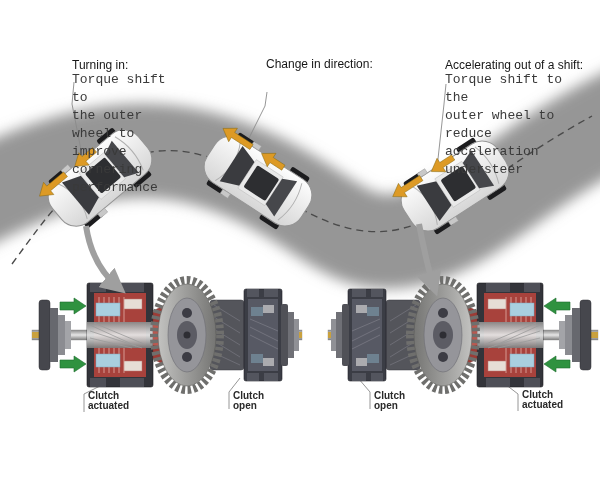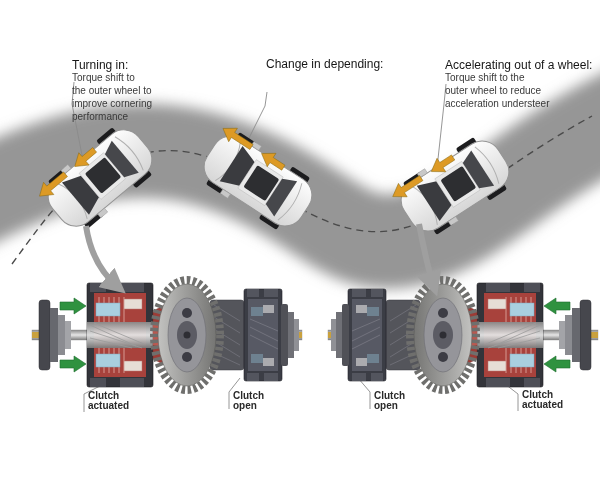--- a/index.html
+++ b/index.html
@@ -3,21 +3,21 @@
 <meta charset="utf-8">
 <style>
   html,body{margin:0;padding:0;background:#fff;}
   .stage{
     position:relative;width:600px;height:480px;background:#fff;overflow:hidden;
     font-family:"Liberation Sans", sans-serif;
   }
   .stage svg{position:absolute;left:0;top:0;}
   .note{position:absolute;color:#1f1f1f;}
   .note-h{font-size:12px;font-weight:400;line-height:9.5px;white-space:nowrap;color:#161616;}
-  .note-b{font-size:10px;line-height:13px;white-space:pre-line;color:#3a3a3a;}
+  .note-b{font-size:13px;line-height:18px;white-space:pre-line;color:#3a3a3a;font-family:Liberation Mono, monospace;}
   .clutch-label{
     position:absolute;font-size:10px;font-weight:700;line-height:9.5px;
     white-space:pre-line;color:#2a2a2a;width:54px;
   }
 </style>
 </head>
 <body>
 
 <div class="stage">
 
@@ -159,25 +159,25 @@
 
   <div class="note" style="left:72px;top:61px;width:104px;">
     <div class="note-h">Turning in:</div>
     <div class="note-b">Torque shift to
 the outer wheel to
 improve cornering
 performance</div>
   </div>
 
   <div class="note" style="left:266px;top:60px;width:114px;">
-    <div class="note-h">Change in depending:</div>
+    <div class="note-h">Change in direction:</div>
   </div>
 
   <div class="note" style="left:445px;top:61px;width:132px;">
-    <div class="note-h">Accelerating out of a wheel:</div>
+    <div class="note-h">Accelerating out of a shift:</div>
     <div class="note-b">Torque shift to the
 outer wheel to reduce
 acceleration understeer</div>
   </div>
 
   <div class="clutch-label" style="left:88px;top:391px;">Clutch
 actuated</div>
   <div class="clutch-label" style="left:233px;top:391px;">Clutch
 open</div>
   <div class="clutch-label" style="left:374px;top:391px;">Clutch

